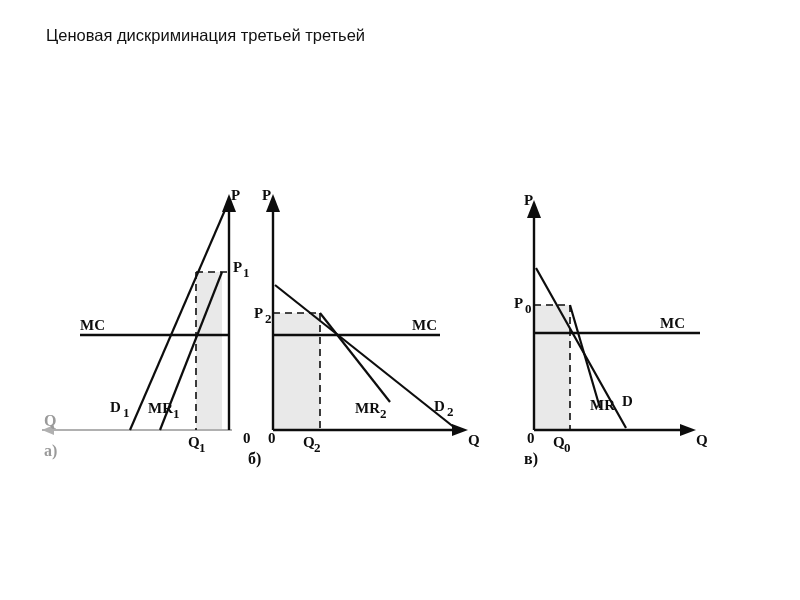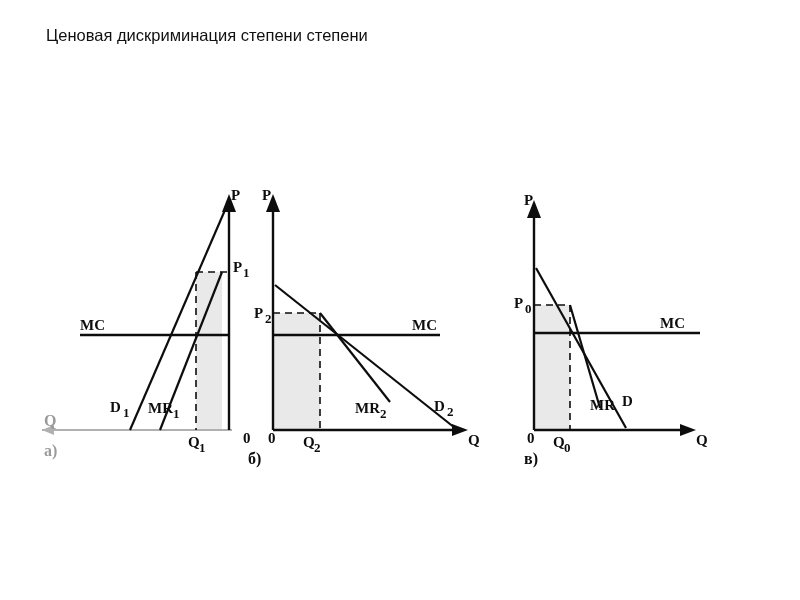--- a/index.html
+++ b/index.html
@@ -92,21 +92,21 @@
   .shade {
     fill: #e9e9e9;
     stroke: none;
   }
 </style>
 </head>
 <body>
 
 <div id="slide">
 
-  <div id="title">Ценовая дискриминация степени степени</div>
+  <div id="title">Ценовая дискриминация третьей третьей</div>
 
   <div id="figure">
     <svg width="800" height="320" viewBox="0 0 800 320">
 
       <g>
 
         <polygon class="shade" points="196,92 222,92 222,250 196,250"></polygon>
 
         <line class="axis-faded" x1="232" y1="250" x2="42" y2="250"></line>
         <polygon points="42,250 54,245 54,255" fill="#b0b0b0"></polygon>

